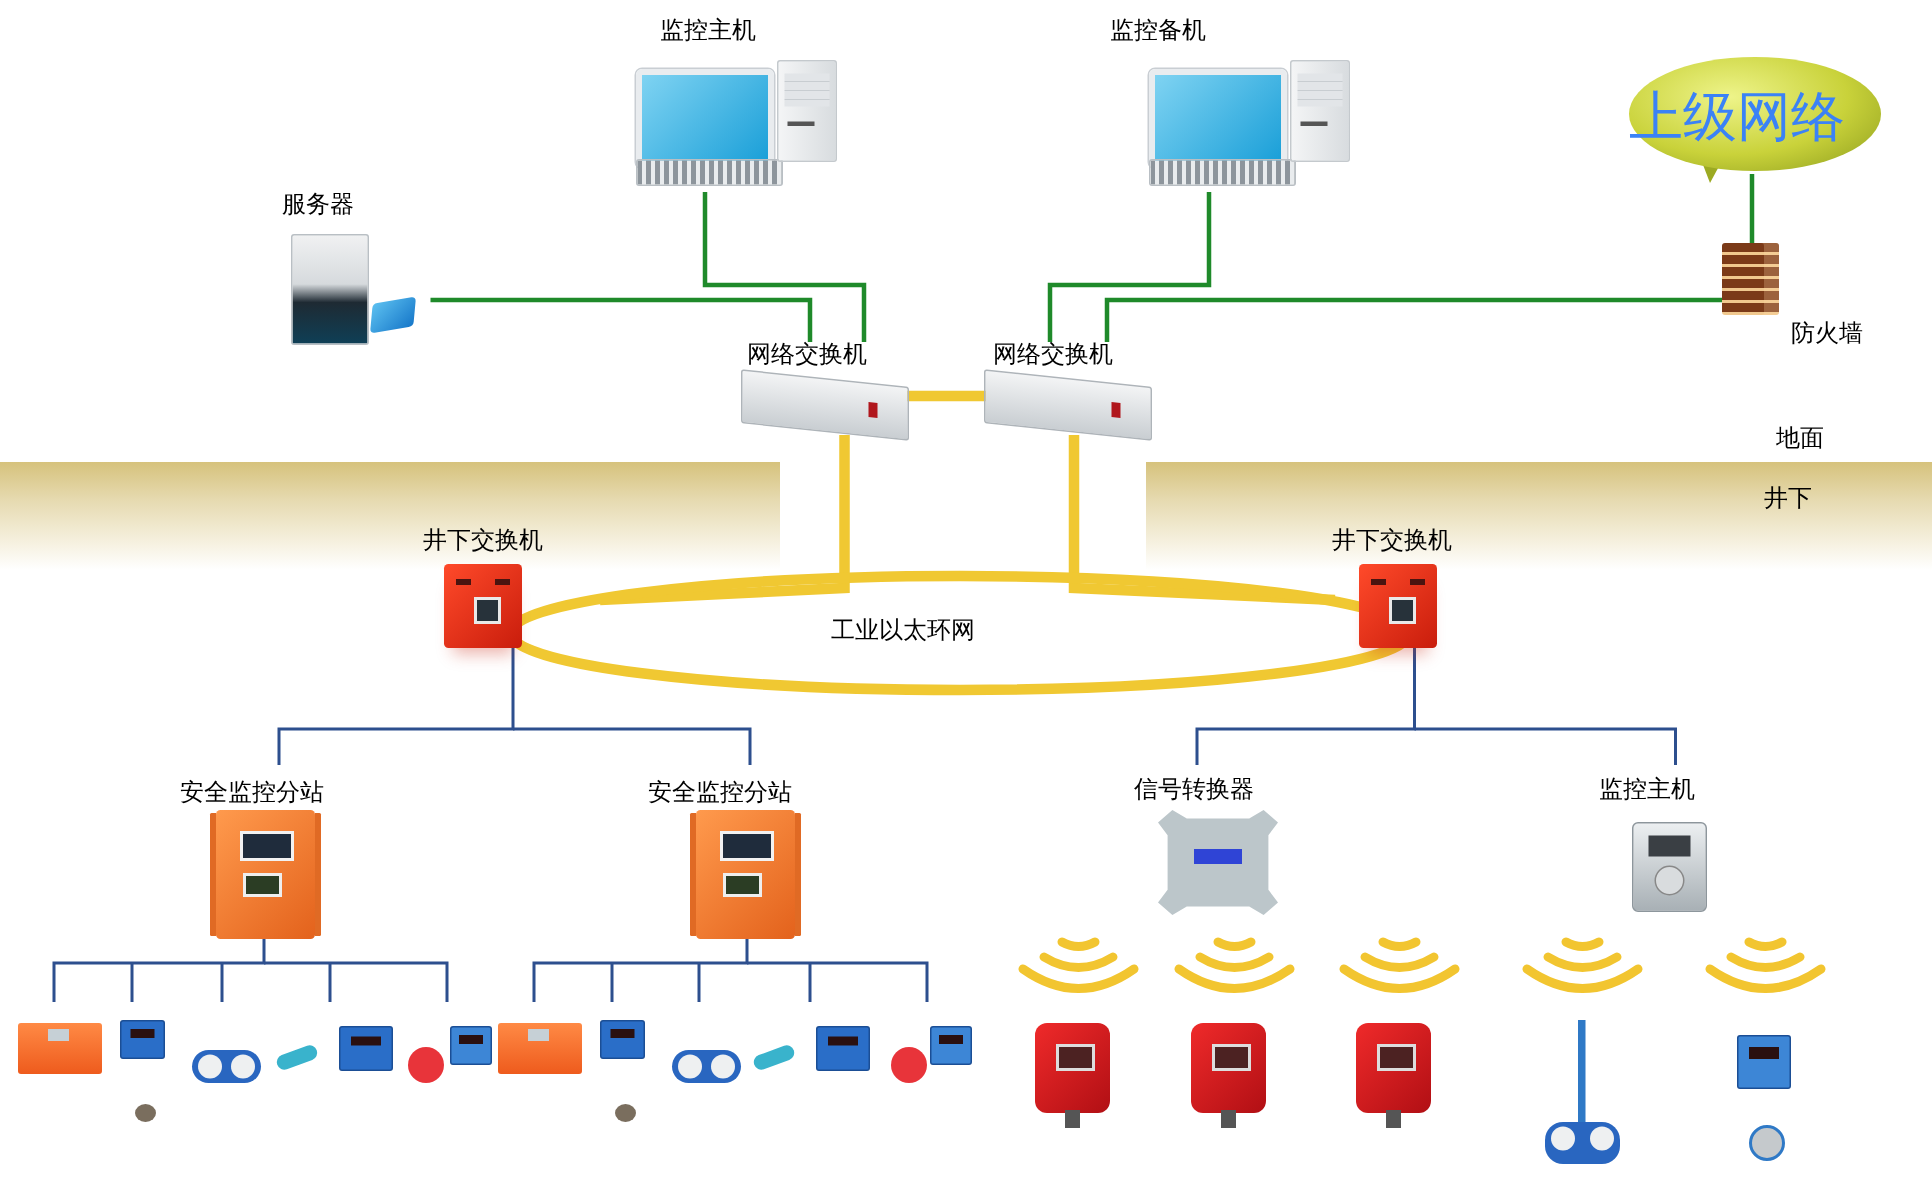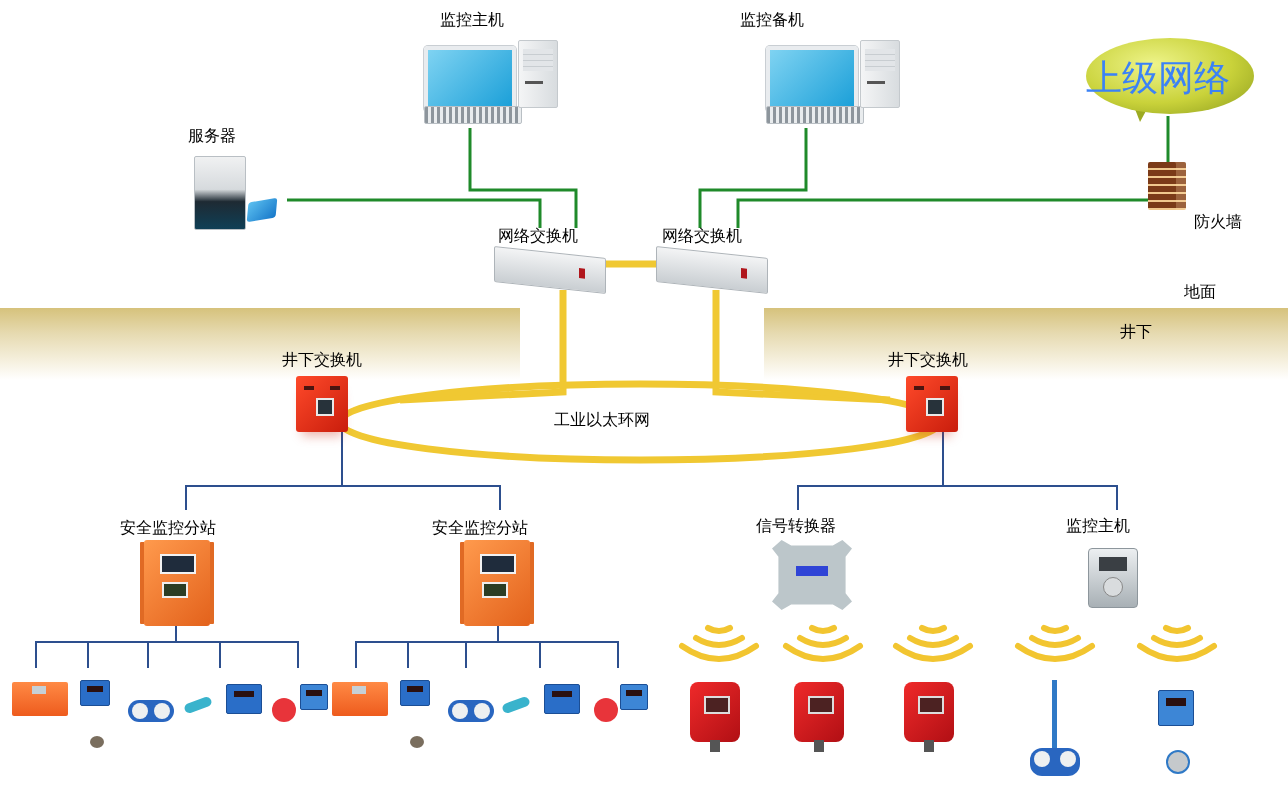--- a/index.html
+++ b/index.html
@@ -115,21 +115,21 @@
 <div class="bubble-text">上级网络</div>
 <div class="firewall"></div>
 <div class="lbl" style="left:1194px;top:176px;margin-top:36px;">防火墙</div>
 
 <div class="lbl" style="left:498px;top:226px;">网络交换机</div>
 <div class="netsw" style="left:494px;top:252px;"></div>
 <div class="lbl" style="left:662px;top:226px;">网络交换机</div>
 <div class="netsw" style="left:656px;top:252px;"></div>
 
 <div class="lbl" style="left:1184px;top:282px;">地面</div>
-<div class="lbl" style="left:1120px;top:322px;">井下</div>
+<div class="lbl" style="left:1176px;top:322px;">井下</div>
 
 <div class="lbl" style="left:282px;top:350px;">井下交换机</div>
 <div class="minesw" style="left:296px;top:376px;"></div>
 <div class="lbl" style="left:888px;top:350px;">井下交换机</div>
 <div class="minesw" style="left:906px;top:376px;"></div>
 <div class="lbl" style="left:554px;top:410px;font-size:16px;">工业以太环网</div>
 
 <div class="lbl" style="left:120px;top:518px;">安全监控分站</div>
 <div class="substation" style="left:144px;top:540px;"></div>
 <div class="lbl" style="left:432px;top:518px;">安全监控分站</div>

